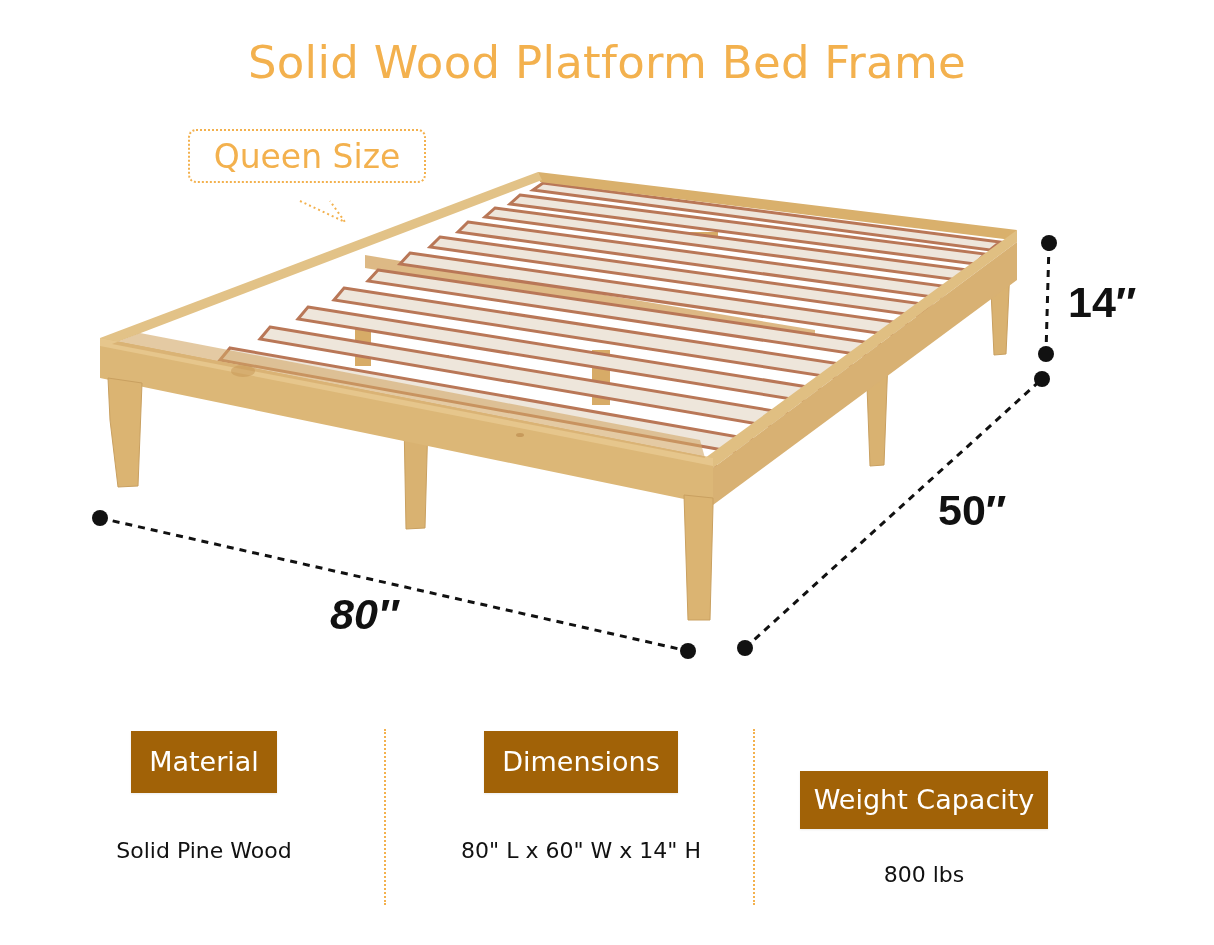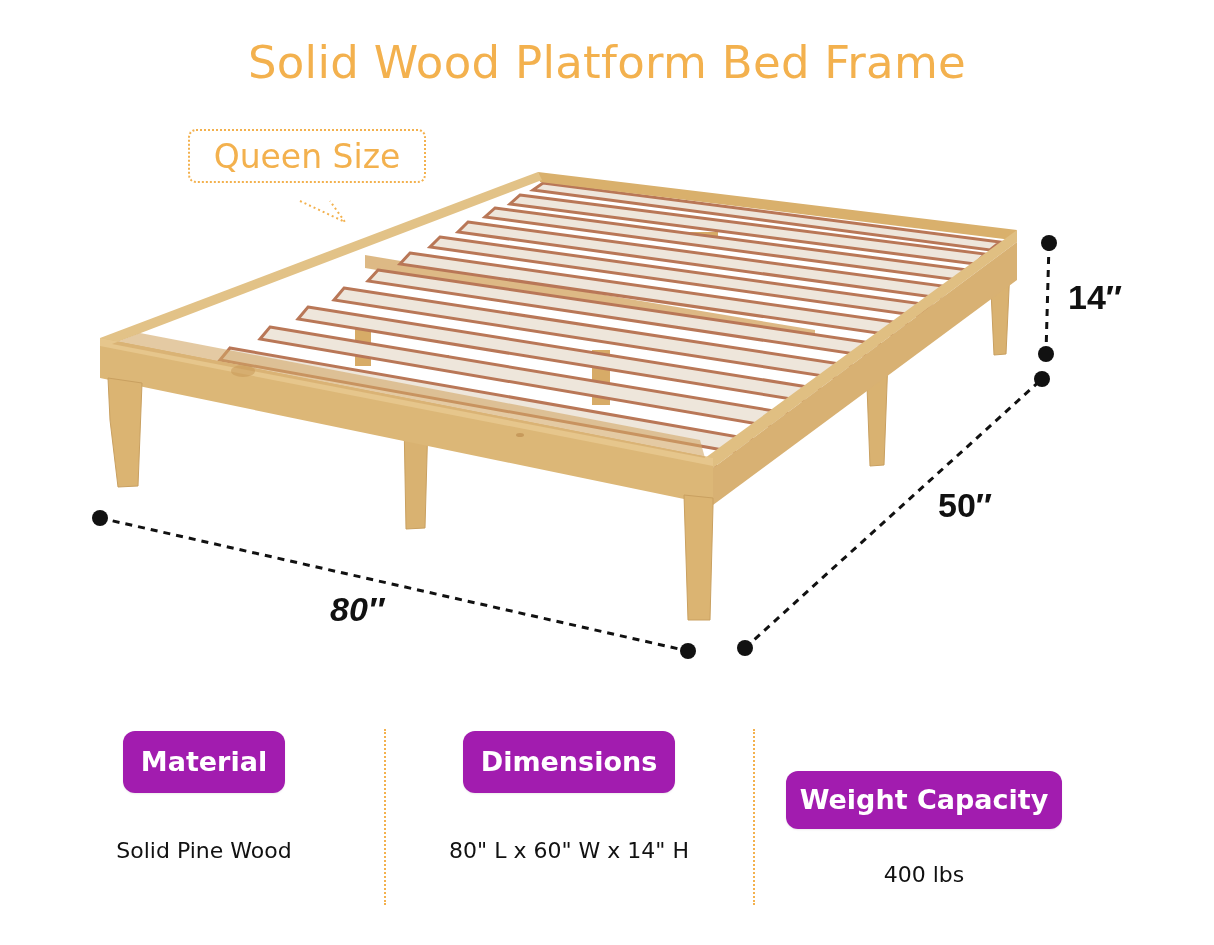--- a/index.html
+++ b/index.html
@@ -6,27 +6,27 @@
   body { width: 1214px; height: 945px; position: relative; overflow: hidden;
          font-family: "DejaVu Sans", "Liberation Sans", sans-serif; }
   .title { position: absolute; left: 0; top: 22px; width: 1214px; text-align: center;
            color: #f3b14e; font-size: 45px; font-weight: normal; letter-spacing: 0.3px; margin-top: 14px; }
   .callout { position: absolute; left: 188px; top: 129px; width: 238px; height: 54px;
              border: 2px dotted #f3b14e; border-radius: 8px; box-sizing: border-box;
              display: flex; align-items: center; justify-content: center;
              color: #f3b14e; font-size: 33px; }
   svg.scene { position: absolute; left: 0; top: 0; }
   .dim-label { position: absolute; font-family: "Liberation Sans", sans-serif;
-               font-weight: bold; color: #111; font-size: 34px; }
+               font-weight: bold; color: #111; font-size: 43px; }
   .dim-60 { left: 330px; top: 590px; font-style: italic; }
   .dim-80 { left: 938px; top: 486px; }
   .dim-14 { left: 1068px; top: 278px; }
   .spec-col { position: absolute; top: 731px; width: 300px; text-align: center; }
-  .spec-badge { display: inline-block; background: #a21caf; color: #fff; font-weight: bold;
-                border-radius: 12px; font-size: 27px; line-height: 62px; padding: 0 18px;
+  .spec-badge { display: inline-block; background: #a16207; color: #fff; font-weight: normal;
+                border-radius: 0; font-size: 27px; line-height: 62px; padding: 0 18px;
                 box-shadow: 0 1px 2px rgba(0,0,0,0.08); }
   .spec-value { margin-top: 42px; color: #111; font-size: 22px; line-height: 32px; }
   .divider { position: absolute; top: 729px; height: 176px; border-left: 2px dotted #f3b14e; }
 </style>
 </head>
 <body>
 
 <div class="title">Solid Wood Platform Bed Frame</div>
 
 <div class="callout">
@@ -122,27 +122,27 @@
 
 <div class="spec-col" style="left:54px;">
   <div class="spec-badge">Material</div>
   <div class="spec-value">
     <div>Solid Pine Wood</div>
   </div>
 </div>
 
 <div class="divider" style="left:384px;"></div>
 
-<div class="spec-col" style="left:419px;">
+<div class="spec-col" style="left:431px;">
   <div class="spec-badge">Dimensions</div>
   <div class="spec-value">
     <div>80" L x 60" W x 14" H</div>
   </div>
 </div>
 
 <div class="divider" style="left:753px;"></div>
 
 <div class="spec-col" style="left:774px;margin-top:40px;">
   <div class="spec-badge" style="line-height:58px; padding:0 14px;">Weight Capacity</div>
   <div class="spec-value" style="margin-top:30px;">
-    <div>400 lbs</div>
+    <div>800 lbs</div>
   </div>
 </div>
 
 </body></html>

